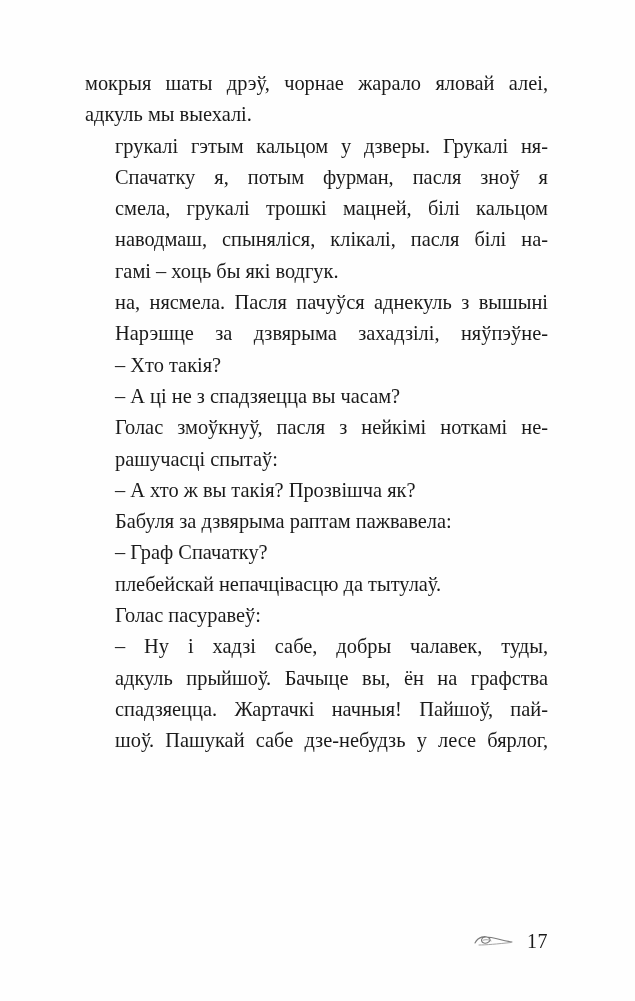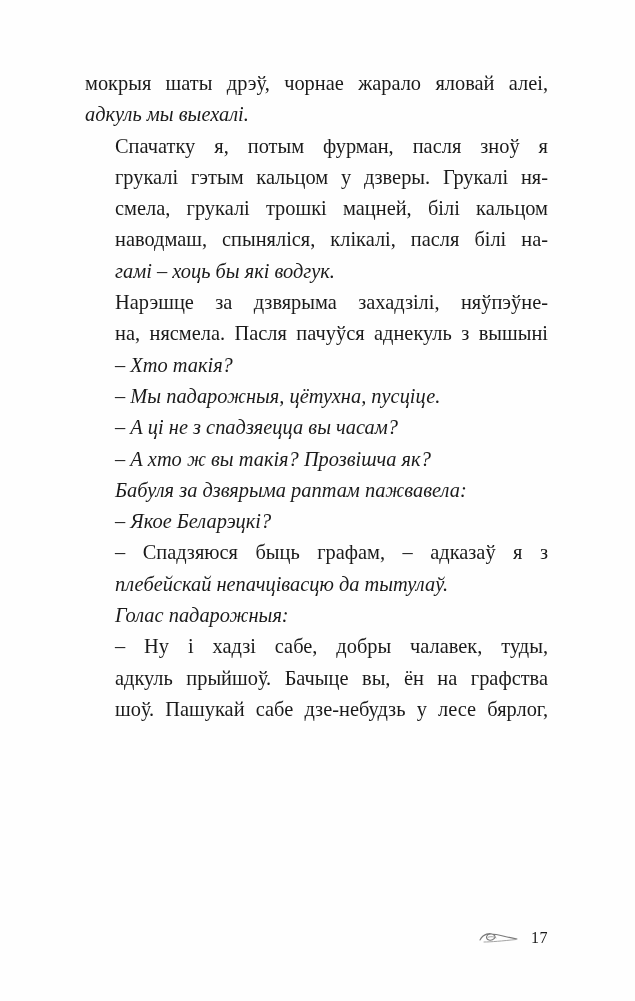--- a/index.html
+++ b/index.html
@@ -39,29 +39,28 @@
   }
   
   p.para > .ln {
     display: block;
     text-align: justify;
     text-align-last: justify;
     white-space: pre;
   }
   p.para > .ln.last {
     text-align-last: left;
-    font-style: italic;
   }
   .folio {
     position: absolute;
     left: 0;
     top: 928px;
     width: 548px;
     text-align: right;
-    font-size: 16px;
+    font-size: 20px;
     color: #1a1a1a;
     font-family: "Liberation Serif", "DejaVu Serif", serif;
   }
   .folio .ornament {
     display: inline-block;
     vertical-align: middle;
     margin-right: 9px;
     width: 40px;
     height: 18px;
   }
@@ -74,32 +73,32 @@
     letter-spacing: 0.5px;
   }
 </style>
 </head>
 <body>
 
 <div class="page">
 
   <div class="text-column">
       <p class="para" style="text-indent: 0px;"><span class="ln">мокрыя шаты дрэў, чорнае жарало яловай алеі,</span><span class="ln last">адкуль мы выехалі.</span></p>
-      <p class="para"><span class="ln">Спачатку я, потым фурман, пасля зноў я</span><span class="ln">грукалі гэтым кальцом у дзверы. Грукалі ня-</span><span class="ln">смела, грукалі трошкі мацней, білі кальцом</span><span class="ln">наводмаш, спыняліся, клікалі, пасля білі на-</span><span class="ln last">гамі – хоць бы які водгук.</span></p>
-      <p class="para"><span class="ln">Нарэшце за дзвярыма захадзілі, няўпэўне-</span><span class="ln">на, нясмела. Пасля пачуўся аднекуль з вышыні</span></p>
+      <p class="para"><span class="ln">грукалі гэтым кальцом у дзверы. Грукалі ня-</span><span class="ln">Спачатку я, потым фурман, пасля зноў я</span><span class="ln">смела, грукалі трошкі мацней, білі кальцом</span><span class="ln">наводмаш, спыняліся, клікалі, пасля білі на-</span><span class="ln last">гамі – хоць бы які водгук.</span></p>
+      <p class="para"><span class="ln">на, нясмела. Пасля пачуўся аднекуль з вышыні</span><span class="ln">Нарэшце за дзвярыма захадзілі, няўпэўне-</span></p>
       <p class="para dialogue"><span class="ln last">– Хто такія?</span></p>
-      <p class="para dialogue"><span class="ln last">– Мы падарожныя, цётухна, пусціце.</span></p>
       <p class="para dialogue"><span class="ln last">– А ці не з спадзяецца вы часам?</span></p>
       <p class="para dialogue"></p>
+      <p class="para"><span class="ln">Голас змоўкнуў, пасля з нейкімі ноткамі не-</span><span class="ln last">рашучасці спытаў:</span></p>
       <p class="para dialogue"><span class="ln last">– А хто ж вы такія? Прозвішча як?</span></p>
       <p class="para dialogue"><span class="ln last">Бабуля за дзвярыма раптам пажвавела:</span></p>
-      <p class="para dialogue"><span class="ln last">– Якое Беларэцкі?</span></p>
-      <p class="para dialogue"><span class="ln">– Спадзяюся быць графам, – адказаў я з</span><span class="ln last">плебейскай непачцівасцю да тытулаў.</span></p>
-      <p class="para"><span class="ln last">Голас падарожныя:</span></p>
-      <p class="para dialogue"><span class="ln">– Ну і хадзі сабе, добры чалавек, туды,</span><span class="ln">адкуль прыйшоў. Бачыце вы, ён на графства</span><span class="ln">шоў. Пашукай сабе дзе-небудзь у лесе бярлог,</span></p>
+      <p class="para dialogue"><span class="ln last">– Граф Спачатку?</span></p>
+      <p class="para dialogue"><span class="ln last">плебейскай непачцівасцю да тытулаў.</span></p>
+      <p class="para"><span class="ln last">Голас пасуравеў:</span></p>
+      <p class="para dialogue"><span class="ln">– Ну і хадзі сабе, добры чалавек, туды,</span><span class="ln">адкуль прыйшоў. Бачыце вы, ён на графства</span><span class="ln">спадзяецца. Жартачкі начныя! Пайшоў, пай-</span><span class="ln">шоў. Пашукай сабе дзе-небудзь у лесе бярлог,</span></p>
     </div>
 
   <div class="folio">
     <span class="ornament">
       <svg viewBox="0 0 40 18" width="40" height="18" aria-hidden="true">
         <path d="M2 11 C5 5, 12 3, 16 6 C19 8, 15 12, 11 11 C7 10, 8 5, 13 5 C20 5, 27 8, 39 10" fill="none" stroke="#7a7a7a" stroke-width="1.1" stroke-linecap="round"></path>
         <path d="M6 13 C13 13, 24 12, 38 10.5" fill="none" stroke="#9a9a9a" stroke-width="0.9" stroke-linecap="round"></path>
         <path d="M10 8.2 C13 7.2, 16 7.6, 18 8.8" fill="none" stroke="#8d8d8d" stroke-width="0.8" stroke-linecap="round"></path>
       </svg>
     </span>

